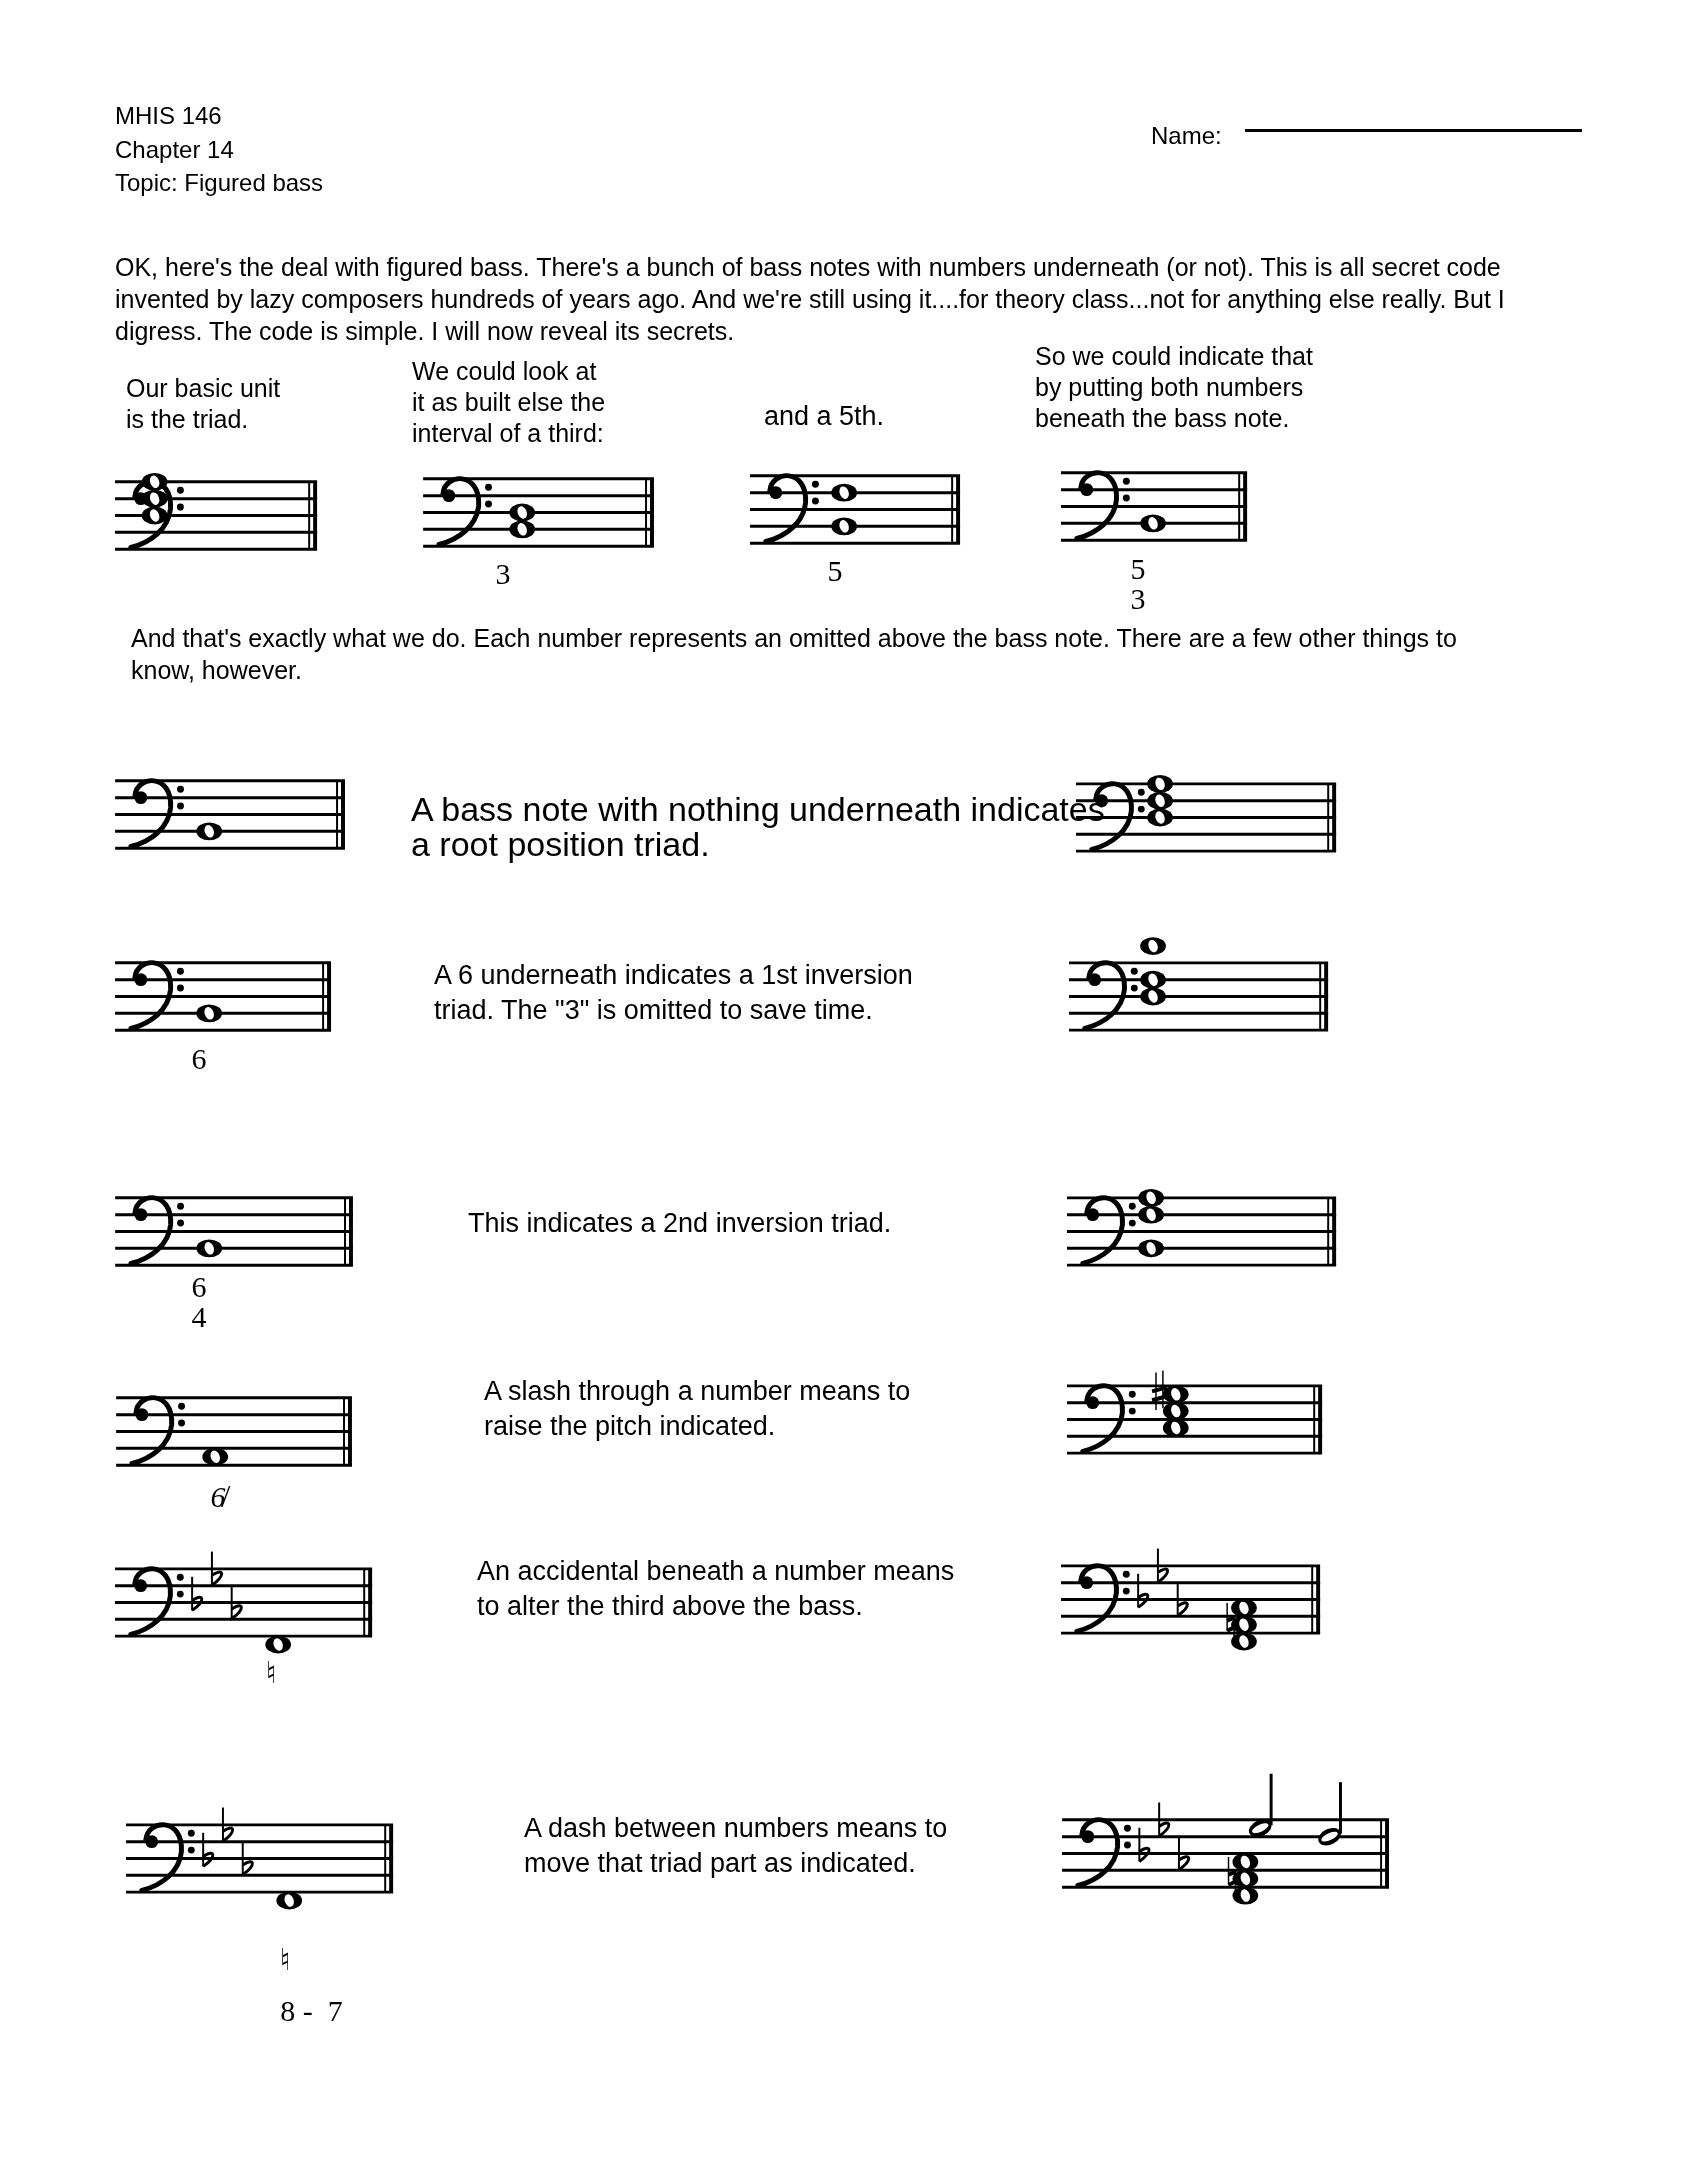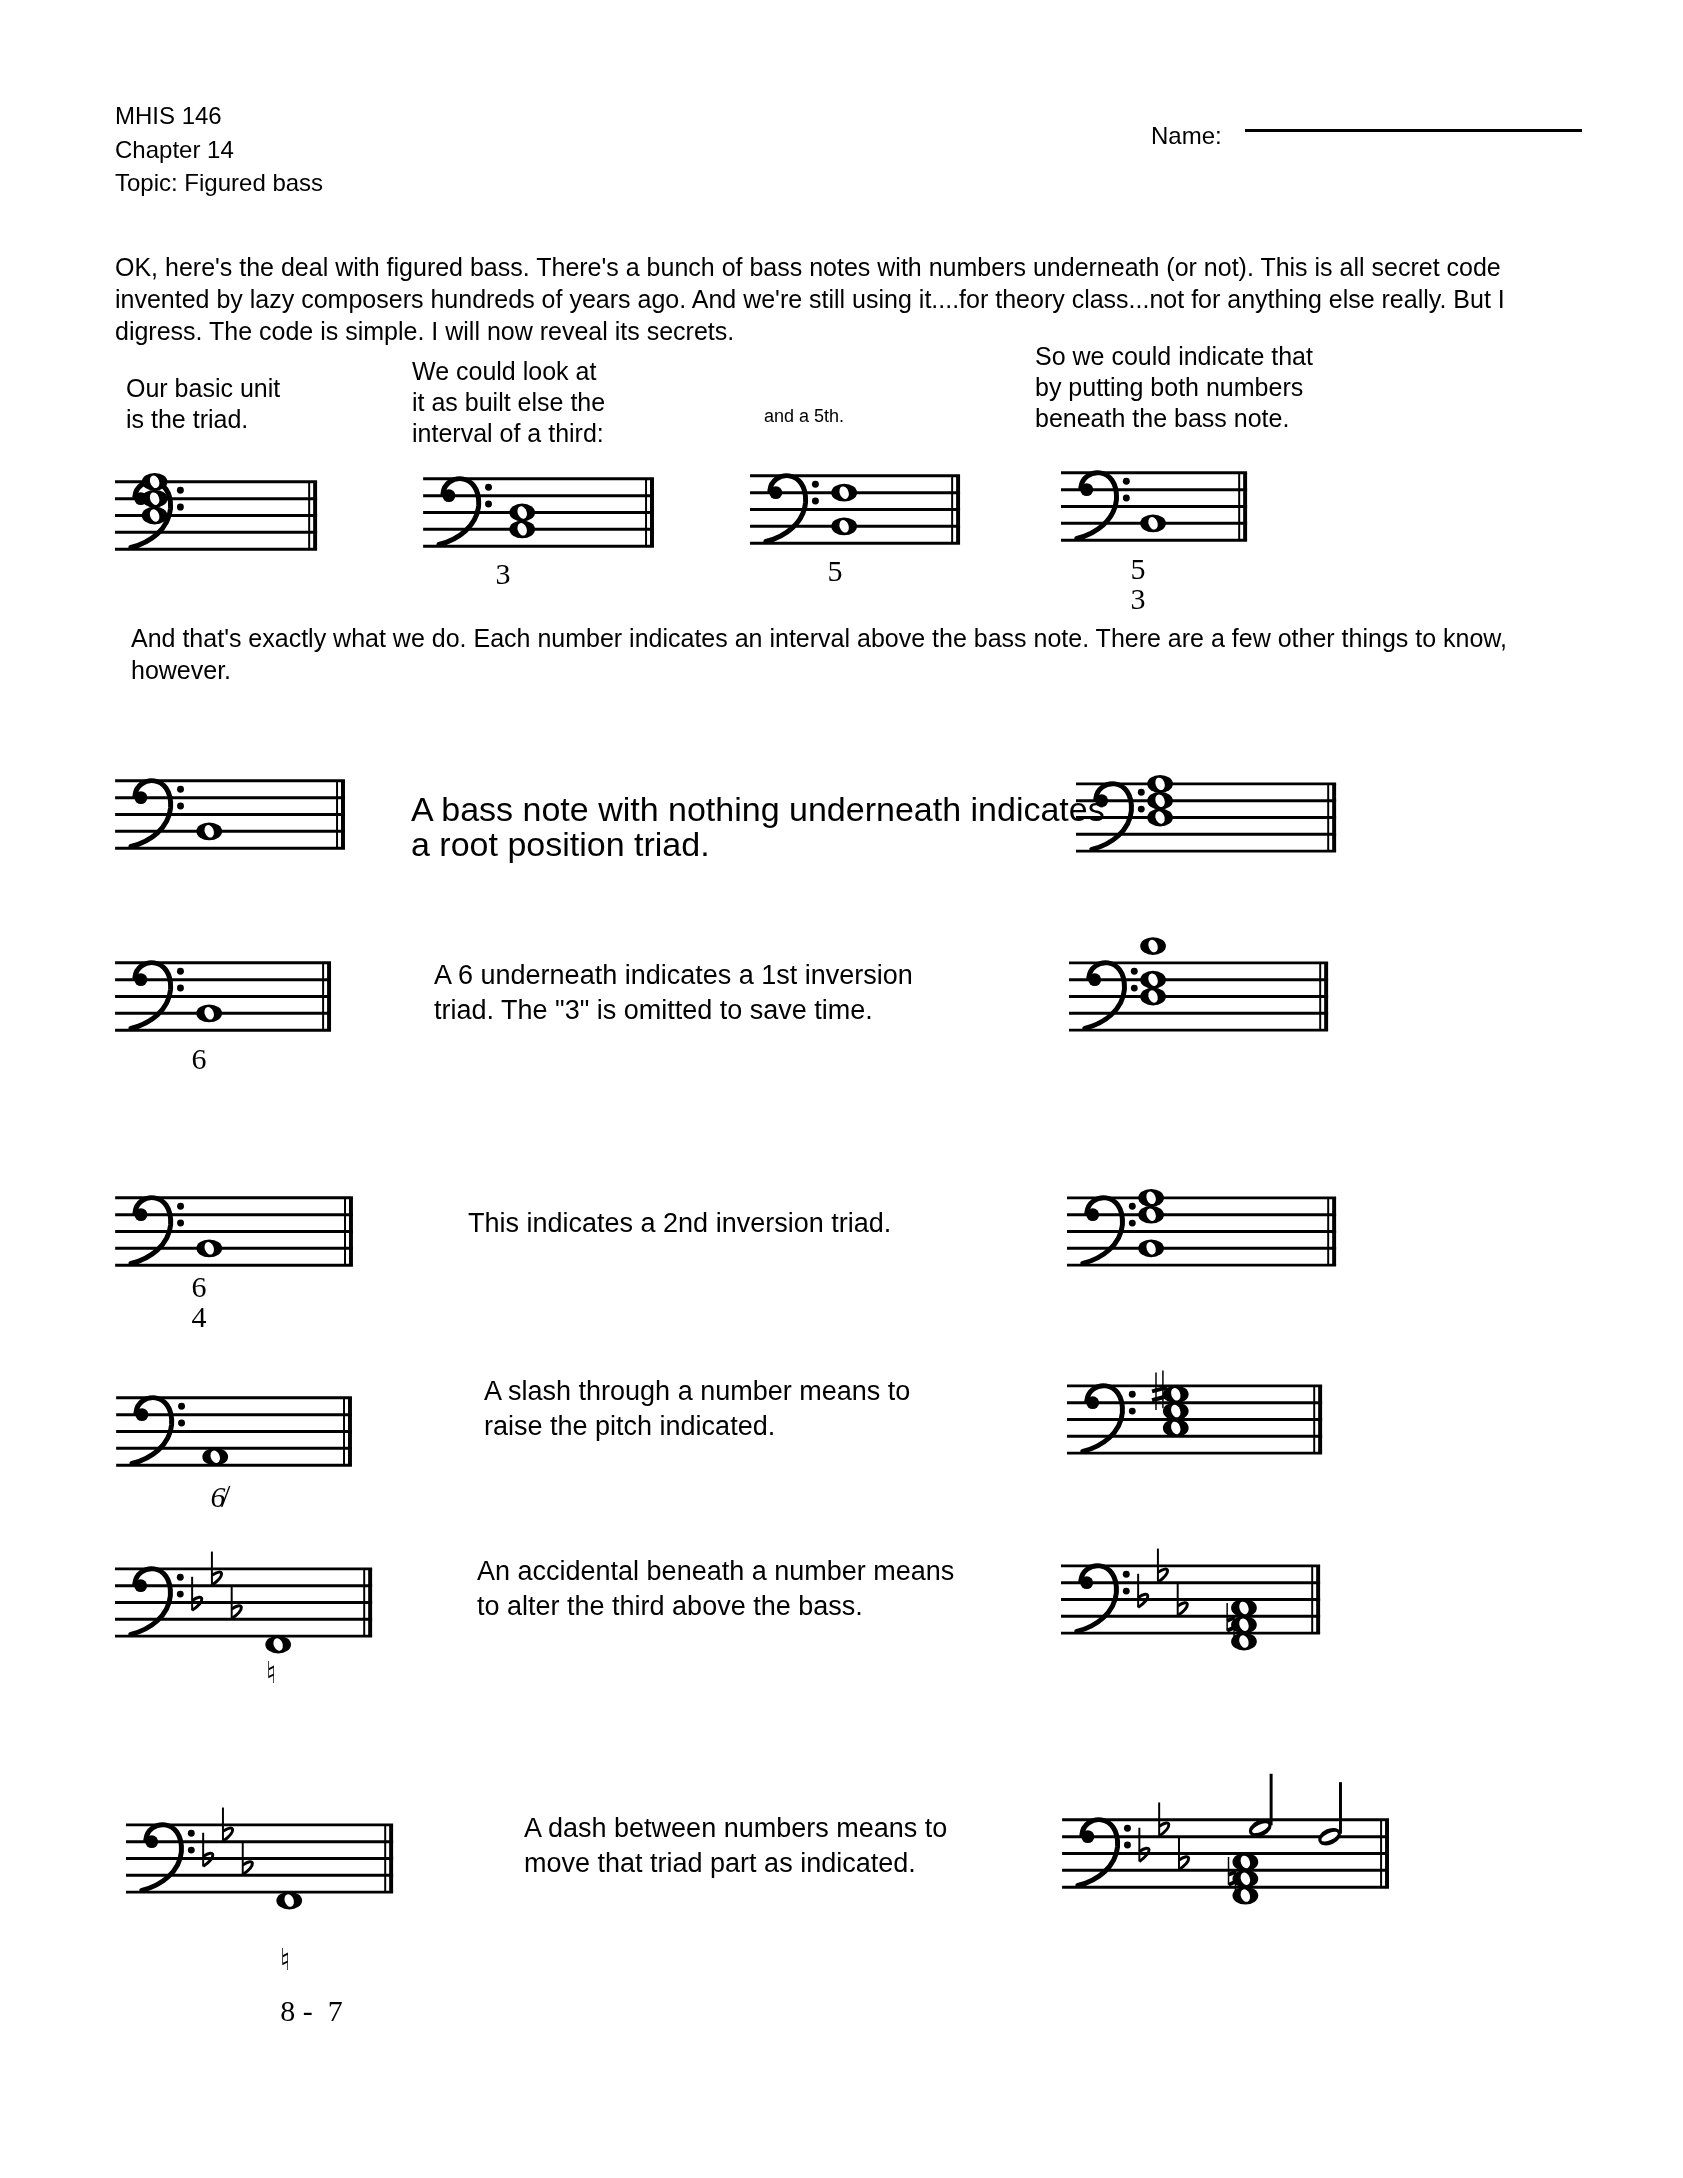--- a/index.html
+++ b/index.html
@@ -2,21 +2,21 @@
 <html><head>
 <meta charset="utf-8">
 <style>
   html, body { margin: 0; padding: 0; background: #ffffff; }
   body { width: 1683px; height: 2178px; position: relative; overflow: hidden;
          font-family: "Liberation Sans", sans-serif; color: #000; }
   .abs { position: absolute; }
   .hdr { font-size: 24px; line-height: 34px; white-space: nowrap; }
   .para { font-size: 25px; line-height: 32px; }
   .cap { font-size: 25px; line-height: 31px; white-space: nowrap; }
-  .cap.bold-ish { font-size: 18px; }
+  .cap.bold-ish { font-size: 27px; }
   .fig { font-family: "Liberation Serif", serif; font-size: 30px; line-height: 30px;
          text-align: center; width: 40px; }
   .name-line { border-bottom: 3px solid #000; }
   svg { position: absolute; overflow: visible; }
 </style>
 </head>
 <body>
 
 <div class="abs hdr" style="left:115px; top:99px;">MHIS 146</div>
 <div class="abs hdr" style="left:115px; top:133px;">Chapter 14</div>
@@ -37,21 +37,21 @@
 <div class="abs cap bold-ish" style="left:764px; top:401px; white-space:pre;">and a 5th.</div>
 <div class="abs cap" style="left:1035px; top:341px; white-space:pre;">So we could indicate that
 by putting both numbers
 beneath the bass note.</div>
 
 <div class="abs fig" style="left:483px; top:559px;">3</div>
 <div class="abs fig" style="left:815px; top:556px;">5</div>
 <div class="abs fig" style="left:1118px; top:554px; white-space:pre; line-height:30px;">5
 3</div>
 
-<div class="abs para" style="left:131px; top:622px; width:1386px;">And that's exactly what we do. Each number indicates an interval above the bass note. There are a few other things to know, however.</div>
+<div class="abs para" style="left:131px; top:622px; width:1386px;">And that's exactly what we do. Each number represents an omitted above the bass note. There are a few other things to know, however.</div>
 
 <div class="abs cap" style="left:411px; top:772px; font-size:34px; line-height:35px; white-space:pre;margin-top:20px;">A bass note with nothing underneath indicates
 a root position triad.</div>
 <div class="abs cap" style="left:434px; top:958px; font-size:27px; line-height:35px; white-space:pre;">A 6 underneath indicates a 1st inversion
 triad. The "3" is omitted to save time.</div>
 <div class="abs cap" style="left:468px; top:1206px; font-size:27px; line-height:35px; white-space:pre;">This indicates a 2nd inversion triad.</div>
 <div class="abs cap" style="left:484px; top:1374px; font-size:27px; line-height:35px; white-space:pre;">A slash through a number means to
 raise the pitch indicated.</div>
 <div class="abs cap" style="left:477px; top:1554px; font-size:27px; line-height:35px; white-space:pre;">An accidental beneath a number means
 to alter the third above the bass.</div>

